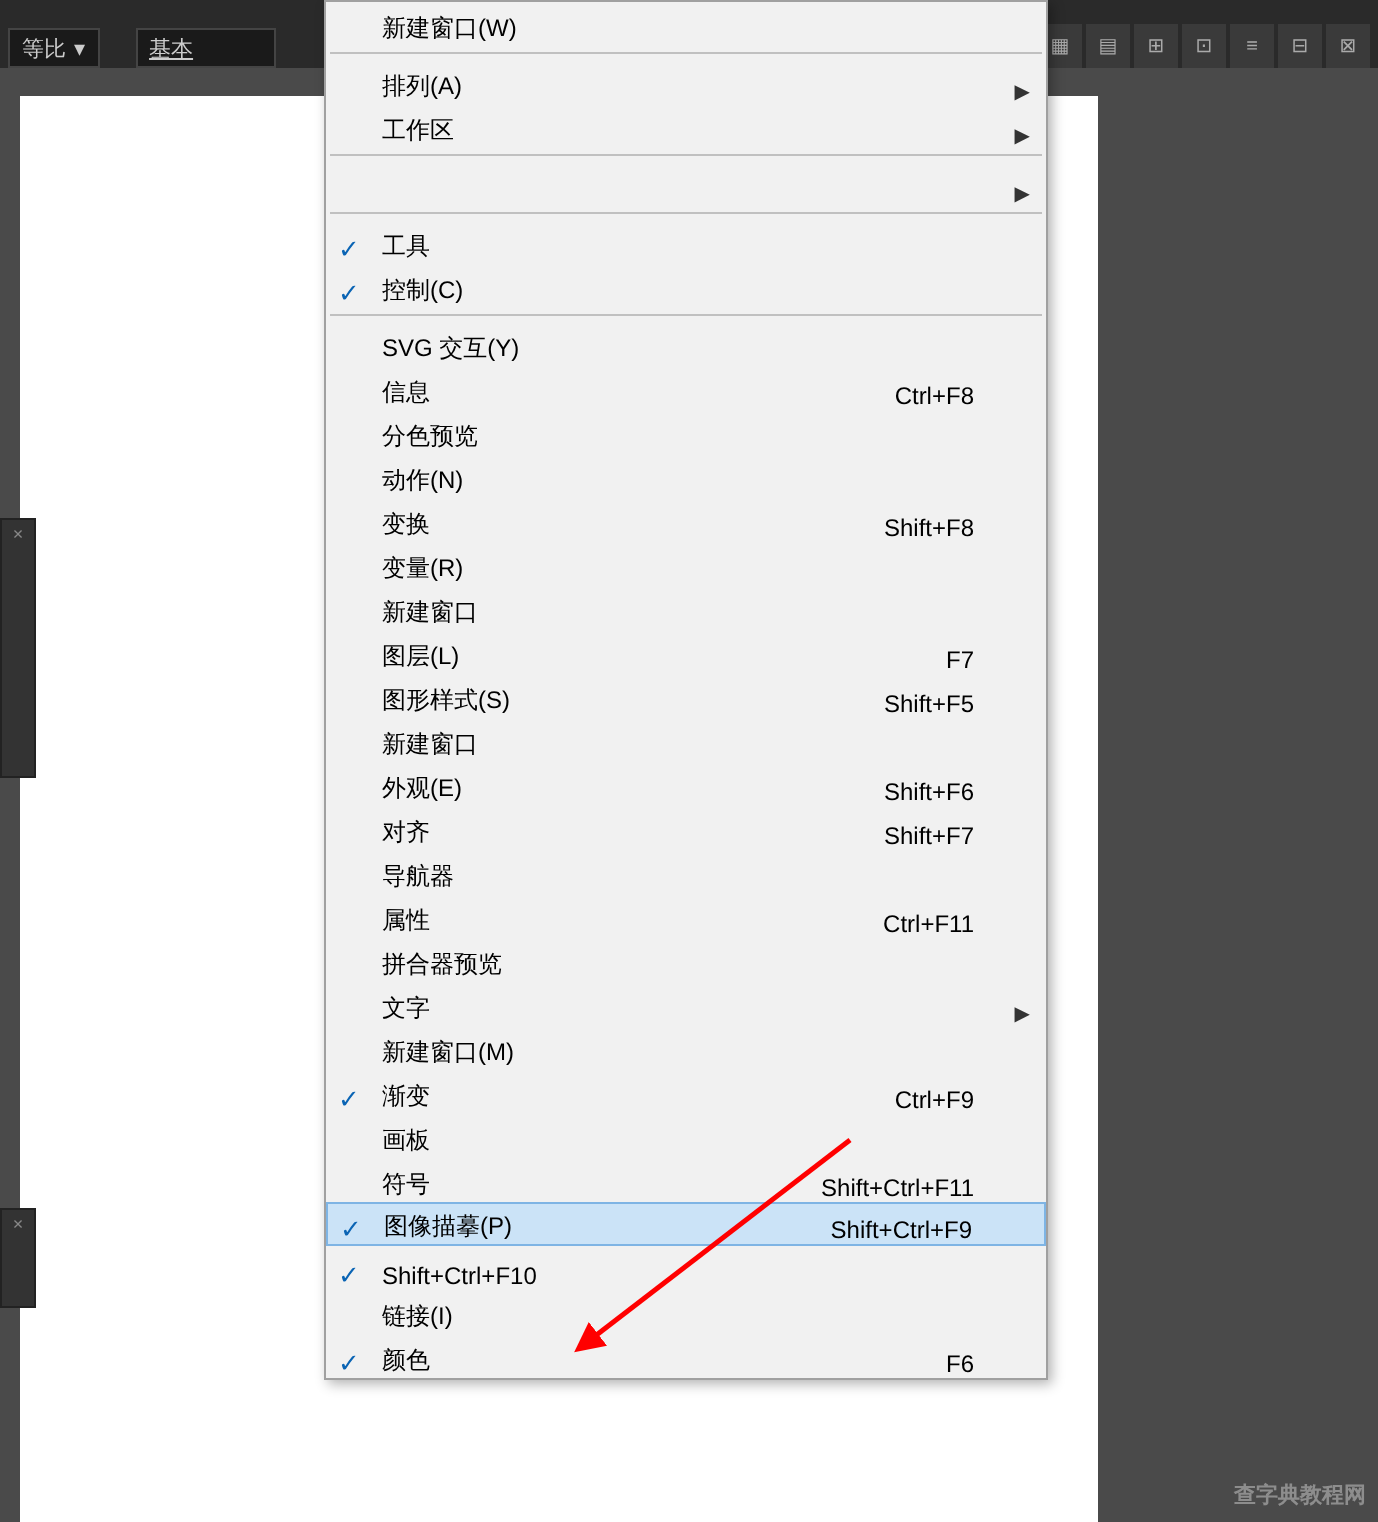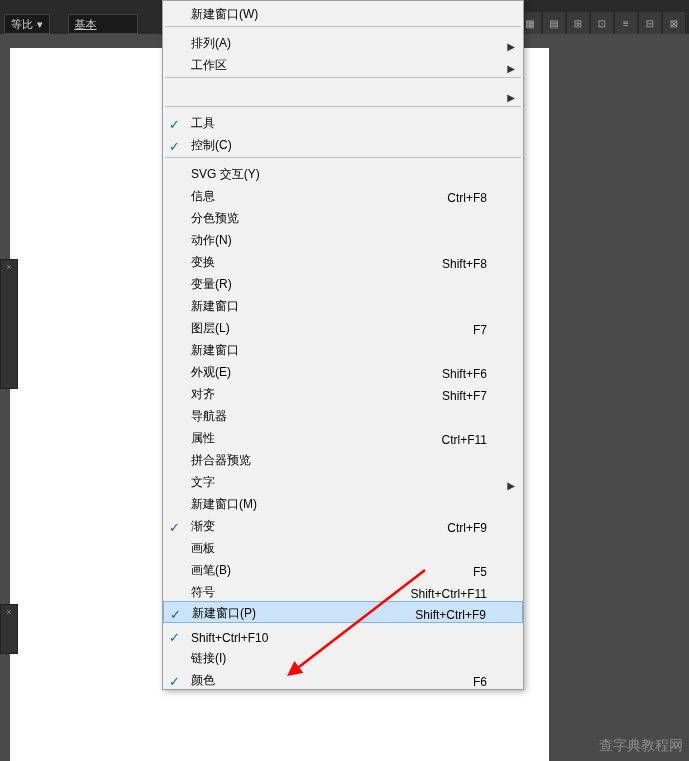--- a/index.html
+++ b/index.html
@@ -118,23 +118,24 @@
 .arrow-annotation {
   position: absolute;
   z-index: 200;
   pointer-events: none;
 }
 .watermark {
   position: absolute;
   right: 6px;
   bottom: 6px;
   color: #bbb;
-  font-size: 14px;
+  font-size: 11px;
   z-index: 300;
   opacity: 0.6;
+  font-weight: bold;
 }
 </style>
 </head>
 <body>
 
 <div class="toolbar">
   <div class="tb-field">
     <span>等比</span>
     <span style="margin-left:4px;">▾</span>
   </div>
@@ -210,20 +211,24 @@
       <span class="label">变量(R)</span>
     </div>
     <div class="menu-item">
       <span class="label">新建窗口</span>
     </div>
     <div class="menu-item">
       <span class="label">图层(L)</span>
       <span class="shortcut">F7</span>
     </div>
     <div class="menu-item">
+      <span class="label">图形样式(S)</span>
+      <span class="shortcut">Shift+F5</span>
+    </div>
+    <div class="menu-item">
       <span class="label">新建窗口</span>
     </div>
     <div class="menu-item">
       <span class="label">外观(E)</span>
       <span class="shortcut">Shift+F6</span>
     </div>
     <div class="menu-item">
       <span class="label">对齐</span>
       <span class="shortcut">Shift+F7</span>
     </div>
@@ -246,30 +251,26 @@
     </div>
     <div class="menu-item">
       <span class="check">✓</span>
       <span class="label">渐变</span>
       <span class="shortcut">Ctrl+F9</span>
     </div>
     <div class="menu-item">
       <span class="label">画板</span>
     </div>
     <div class="menu-item">
-      <span class="label">画笔(B)</span>
-      <span class="shortcut">F5</span>
-    </div>
-    <div class="menu-item">
       <span class="label">符号</span>
       <span class="shortcut">Shift+Ctrl+F11</span>
     </div>
     <div class="menu-item highlighted">
       <span class="check">✓</span>
-      <span class="label">新建窗口(P)</span>
+      <span class="label">图像描摹(P)</span>
       <span class="shortcut">Shift+Ctrl+F9</span>
     </div>
     <div class="menu-item">
       <span class="check">✓</span>
       <span class="shortcut">Shift+Ctrl+F10</span>
     </div>
     <div class="menu-item">
       <span class="label">链接(I)</span>
     </div>
     <div class="menu-item">

